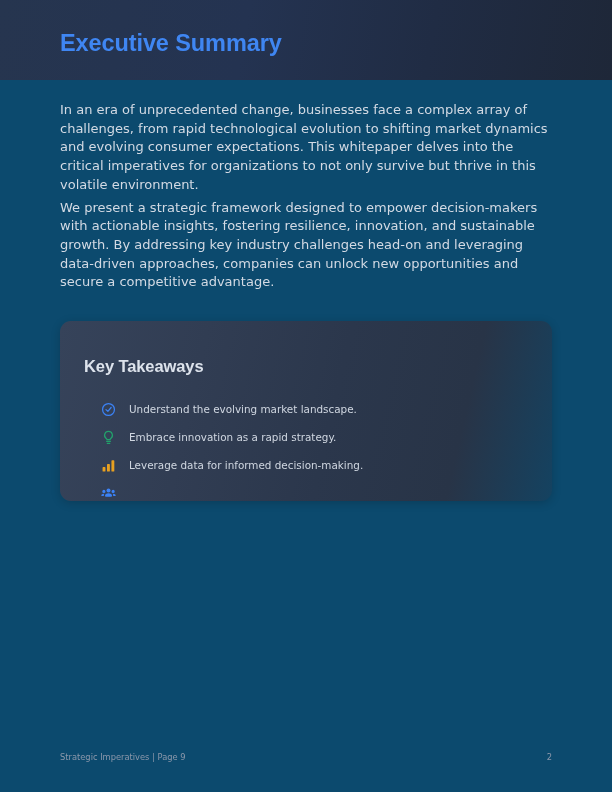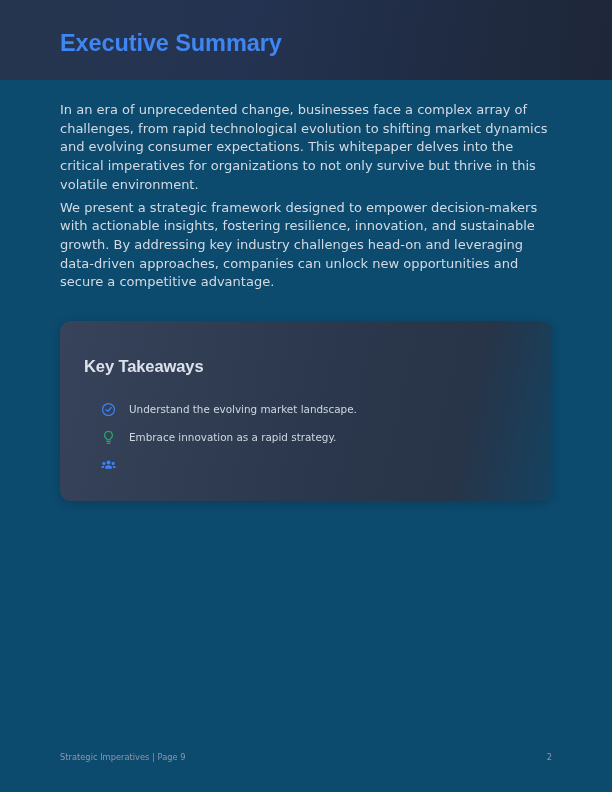--- a/index.html
+++ b/index.html
@@ -176,20 +176,30 @@
         <span class="takeaway-icon">
           <svg width="15" height="15" viewBox="0 0 24 24" fill="none" stroke="#22a06b" stroke-width="2" stroke-linecap="round" stroke-linejoin="round">
             <path d="M9 18h6"></path>
             <path d="M10 21.2h4"></path>
             <path d="M12 2.2a6.2 6.2 0 0 0-3.6 11.3c.7.5 1.1 1.2 1.1 2h5a2.6 2.6 0 0 1 1.1-2A6.2 6.2 0 0 0 12 2.2z"></path>
           </svg>
         </span>
         <span class="takeaway-text">Embrace innovation as a rapid strategy.</span>
       </li>
 
+      <li class="takeaway-item">
+        <span class="takeaway-icon">
+          <svg width="15" height="15" viewBox="0 0 24 24" fill="#e8a020">
+            <rect x="2.5" y="14.5" width="4.6" height="7.2" rx="1.1"></rect>
+            <rect x="9.6" y="9.5" width="4.6" height="12.2" rx="1.1"></rect>
+            <rect x="16.7" y="3.5" width="4.6" height="18.2" rx="1.1"></rect>
+          </svg>
+        </span>
+        <span class="takeaway-text">Leverage data for informed decision-making.</span>
+      </li>
 
       <li class="takeaway-item">
         <span class="takeaway-icon">
           <svg width="15" height="15" viewBox="0 0 24 24" fill="#3b82f6">
             <circle cx="12" cy="7.2" r="3.2"></circle>
             <circle cx="4.6" cy="8.6" r="2.5"></circle>
             <circle cx="19.4" cy="8.6" r="2.5"></circle>
             <path d="M12 11.6c-3.4 0-5.6 1.9-5.6 4.1 0 .9.5 1.4 1.6 1.4h8c1.1 0 1.6-.5 1.6-1.4 0-2.2-2.2-4.1-5.6-4.1z"></path>
             <path d="M4.6 12.2c-2.4 0-4.1 1.3-4.1 2.9 0 .7.4 1 1.2 1h3.1c-.2-.5-.3-1-.3-1.5 0-.9.3-1.7.8-2.4h-.7z"></path>
             <path d="M19.4 12.2h-.7c.5.7.8 1.5.8 2.4 0 .5-.1 1-.3 1.5h3.1c.8 0 1.2-.3 1.2-1 0-1.6-1.7-2.9-4.1-2.9z"></path>

